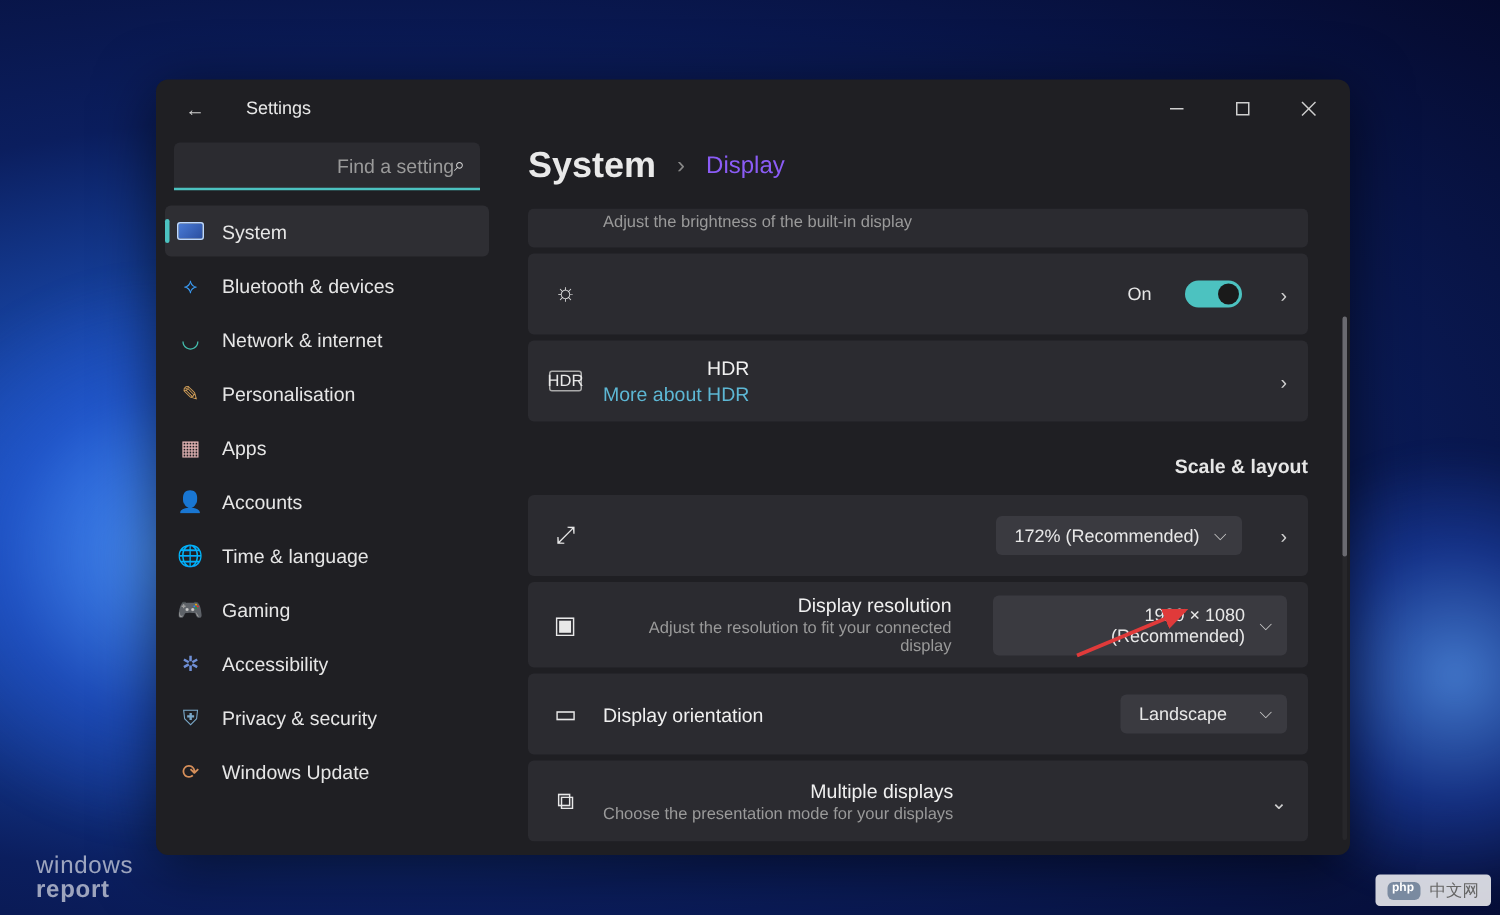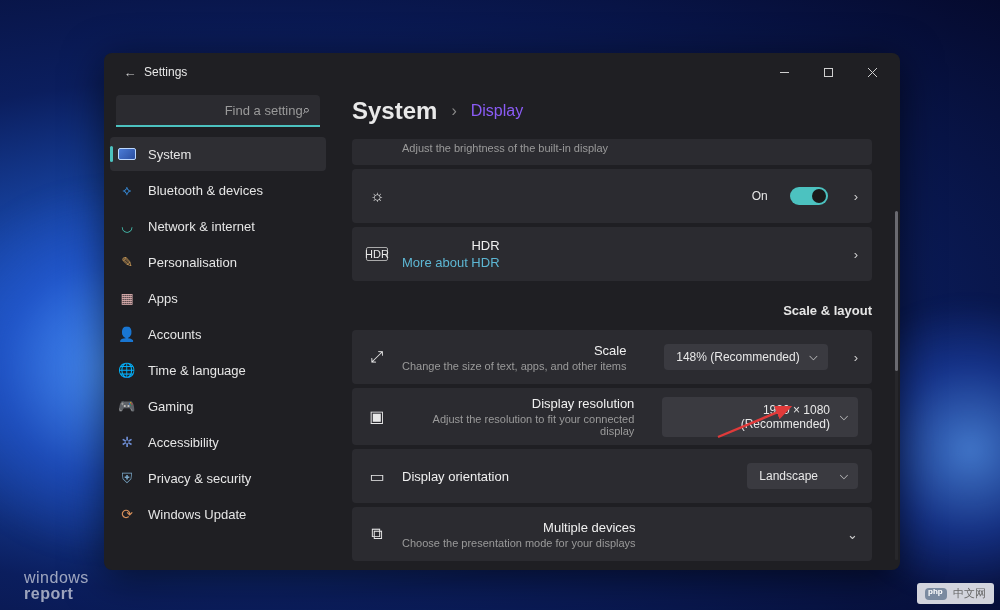--- a/index.html
+++ b/index.html
@@ -3,21 +3,21 @@
 <meta charset="utf-8">
 <style>
 * { margin: 0; padding: 0; box-sizing: border-box; font-family: "Segoe UI", -apple-system, sans-serif; }
 body { width: 1000px; height: 610px; overflow: hidden; background: radial-gradient(ellipse at 25% 55%, #2a7fff 0%, #1a4db3 25%, #0b1e5e 55%, #050a2e 100%); position: relative; }
 .bloom { position: absolute; width: 380px; height: 380px; border-radius: 50%; background: radial-gradient(circle, rgba(90,160,255,0.7) 0%, rgba(40,90,220,0.4) 40%, transparent 70%); filter: blur(8px); }
 .b1 { left: -80px; top: 180px; }
 .b2 { left: 820px; top: 300px; width: 300px; height: 300px; }
 .window { position: absolute; left: 104px; top: 53px; width: 796px; height: 517px; background: #1f1f23; border-radius: 8px; box-shadow: 0 8px 40px rgba(0,0,0,0.6); display: flex; flex-direction: column; overflow: hidden; }
 .titlebar { height: 38px; display: flex; align-items: center; padding: 0 6px 0 14px; color: #e8e8e8; font-size: 12px; }
 .titlebar .back { width: 24px; text-align: center; color: #cfcfcf; font-size: 13px; }
-.titlebar .title { margin-left: 2px; }
+.titlebar .title { margin-left: 22px; }
 .winbtns { margin-left: auto; display: flex; }
 .winbtn { width: 44px; height: 30px; display: flex; align-items: center; justify-content: center; color: #cfcfcf; font-size: 11px; }
 .winbtn svg { width: 11px; height: 11px; stroke: #cfcfcf; fill: none; stroke-width: 1; }
 .body { flex: 1; display: flex; min-height: 0; text-align: right; }
 .sidebar { width: 228px; padding: 2px 6px 0 6px; display: flex; flex-direction: column; }
 .search { margin: 2px 6px 10px 6px; height: 32px; background: #2b2b30; border-bottom: 2px solid #4cc2c0; border-radius: 4px 4px 0 0; display: flex; align-items: center; padding: 0 10px; color: #9a9a9a; font-size: 13px; }
 .search .ph { flex: 1; }
 .search .sico { font-size: 13px; color: #cfcfcf; }
 .nav { display: flex; flex-direction: column; gap: 2px; }
 .navitem { height: 34px; border-radius: 4px; display: flex; align-items: center; padding: 0 10px 0 8px; color: #e6e6e6; font-size: 13px; gap: 12px; cursor: default; position: relative; }
@@ -170,26 +170,22 @@
             <span class="clink">More about HDR</span>
           </div>
           <div class="spacer"></div>
           <span class="chev">›</span>
         </div>
 
         <div class="section">Scale &amp; layout</div>
 
         <div class="card">
           <span class="cico">⤢</span>
-          <div class="ctext">
-            <span class="ctitle">Scale</span>
-            <span class="csub">Change the size of text, apps, and other items</span>
-          </div>
-          <div class="spacer"></div>
-          <span class="dropdown">148% (Recommended)</span>
+          <div class="spacer"></div>
+          <span class="dropdown">172% (Recommended)</span>
           <span class="chev" style="margin-left:12px">›</span>
         </div>
 
         <div class="card">
           <span class="cico">▣</span>
           <div class="ctext">
             <span class="ctitle">Display resolution</span>
             <span class="csub">Adjust the resolution to fit your connected display</span>
           </div>
           <div class="spacer"></div>
@@ -201,21 +197,21 @@
           <div class="ctext">
             <span class="ctitle">Display orientation</span>
           </div>
           <div class="spacer"></div>
           <span class="dropdown" style="padding-right:40px">Landscape</span>
         </div>
 
         <div class="card">
           <span class="cico">⧉</span>
           <div class="ctext">
-            <span class="ctitle">Multiple devices</span>
+            <span class="ctitle">Multiple displays</span>
             <span class="csub">Choose the presentation mode for your displays</span>
           </div>
           <div class="spacer"></div>
           <span class="chev">⌄</span>
         </div>
       </div>
 
       <svg class="arrow" style="left:380px;top:310px" viewBox="0 0 90 40">
         <defs>
             <marker id="ah" markerWidth="8" markerHeight="8" refX="6" refY="3" orient="auto">

